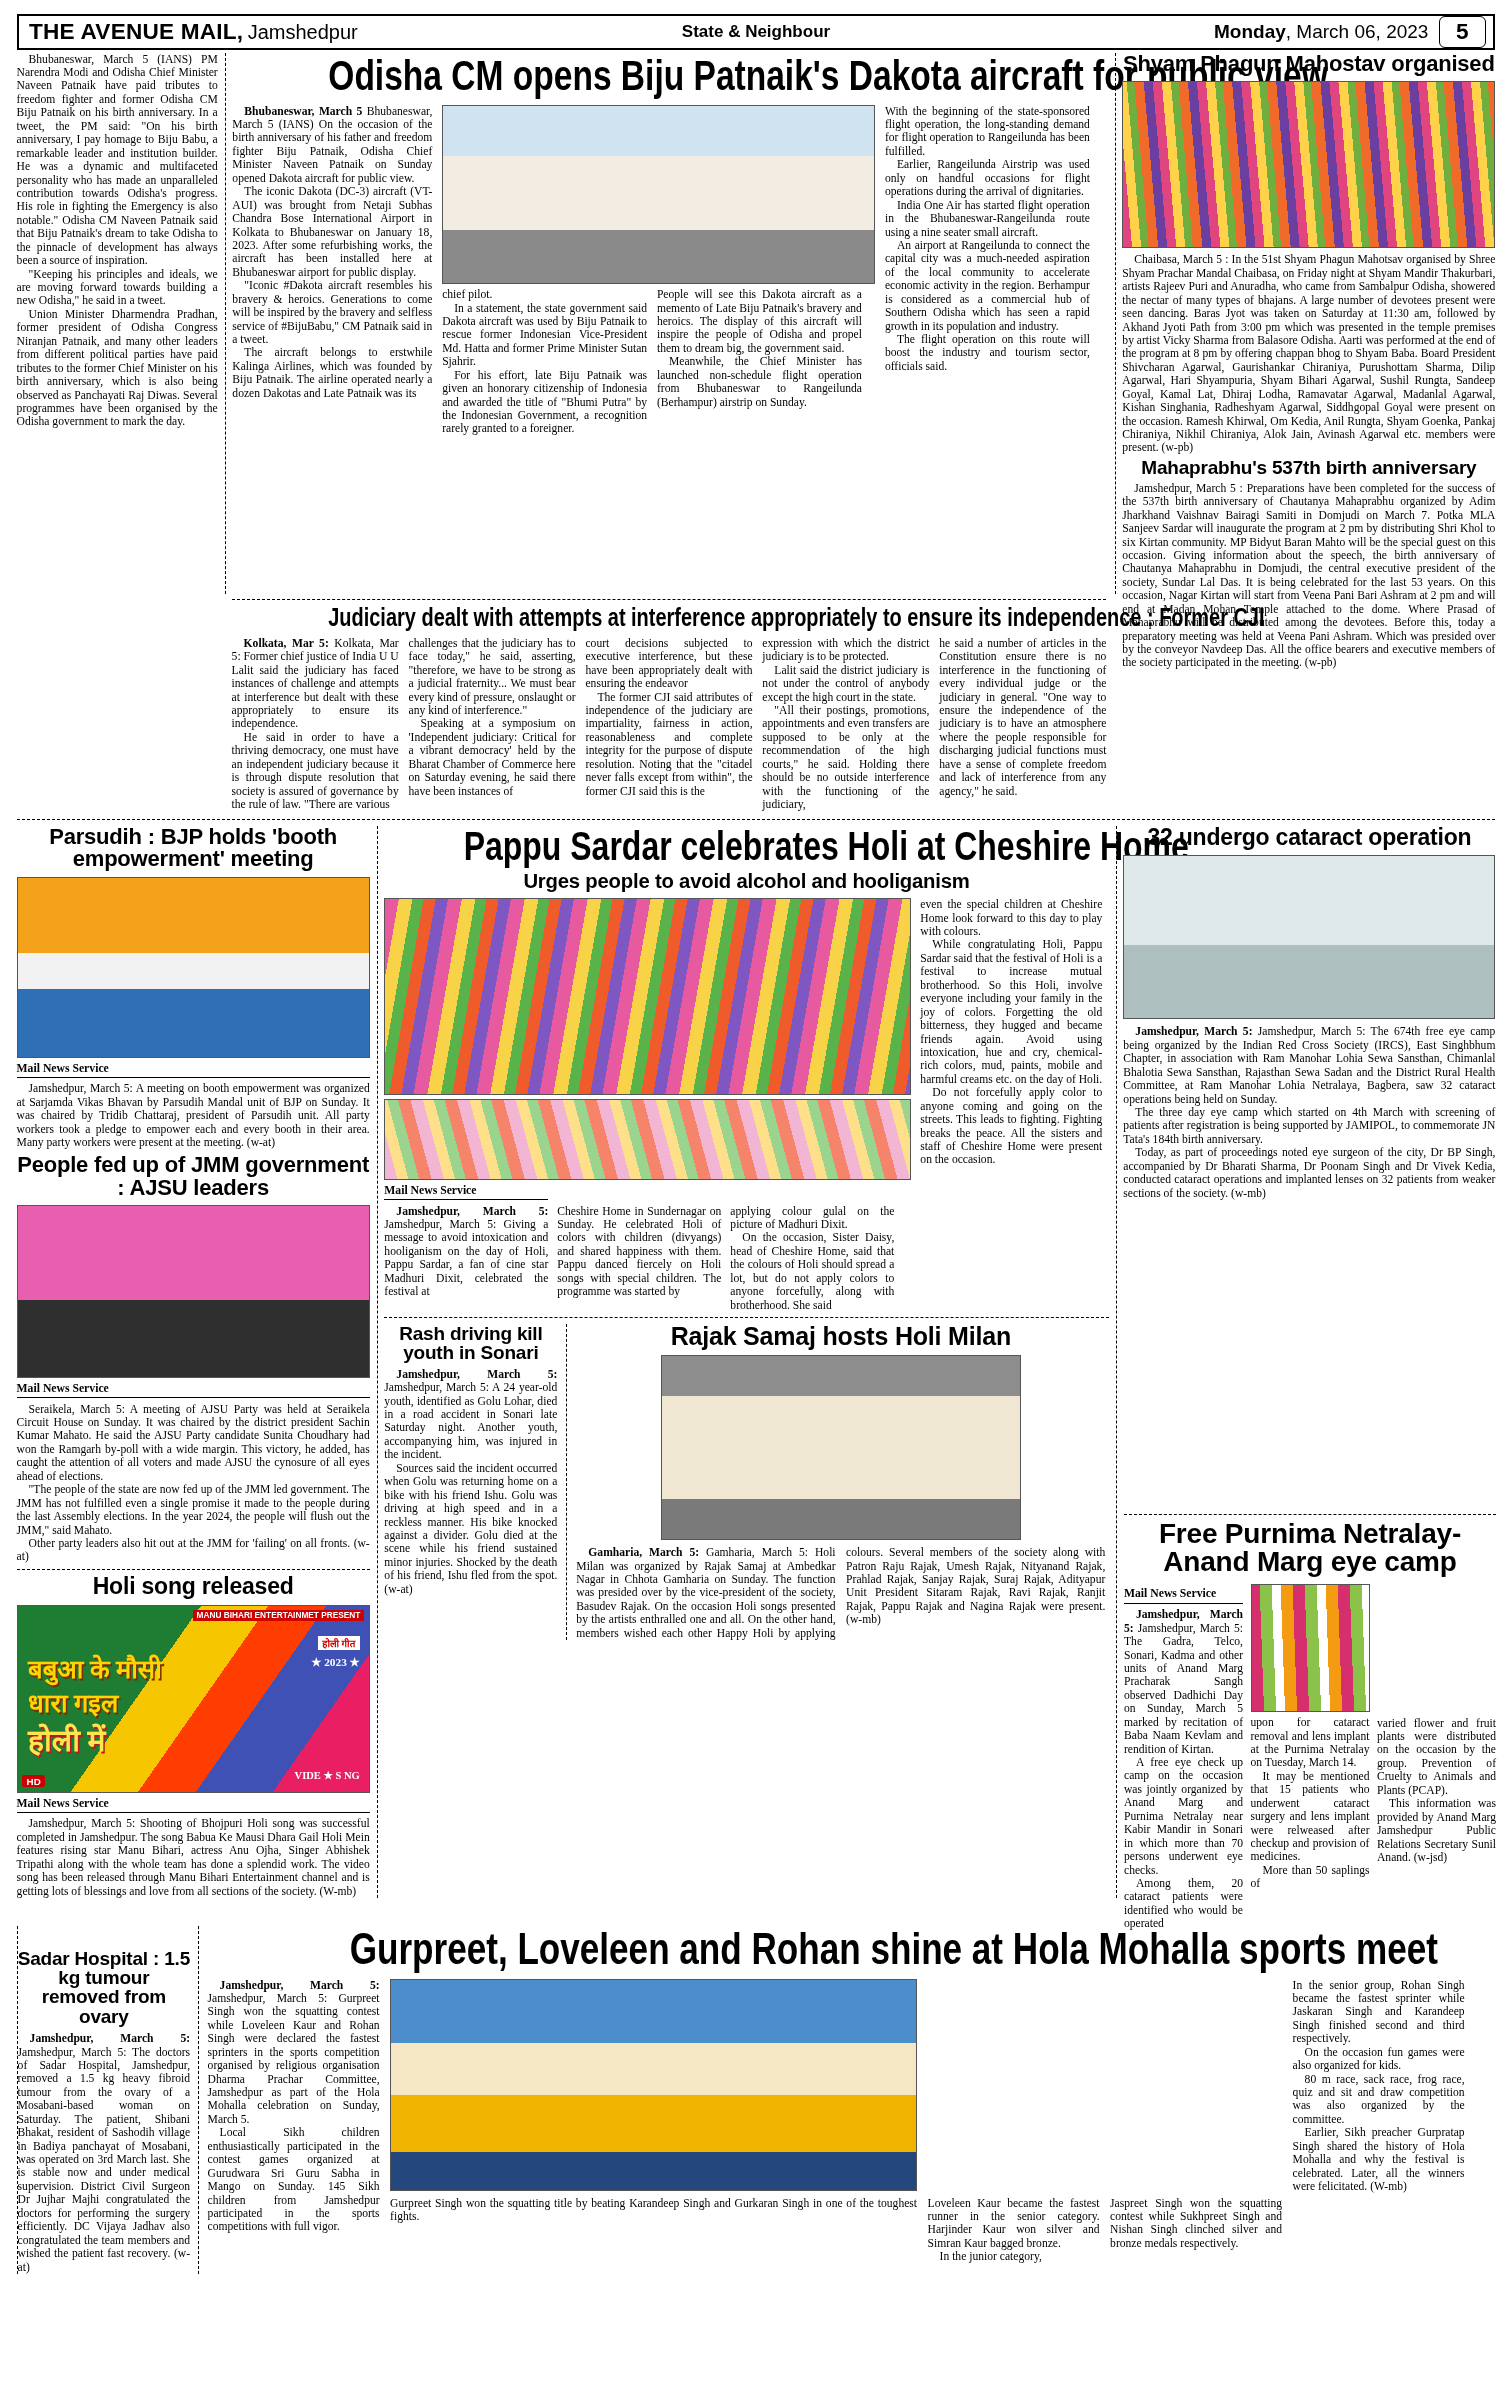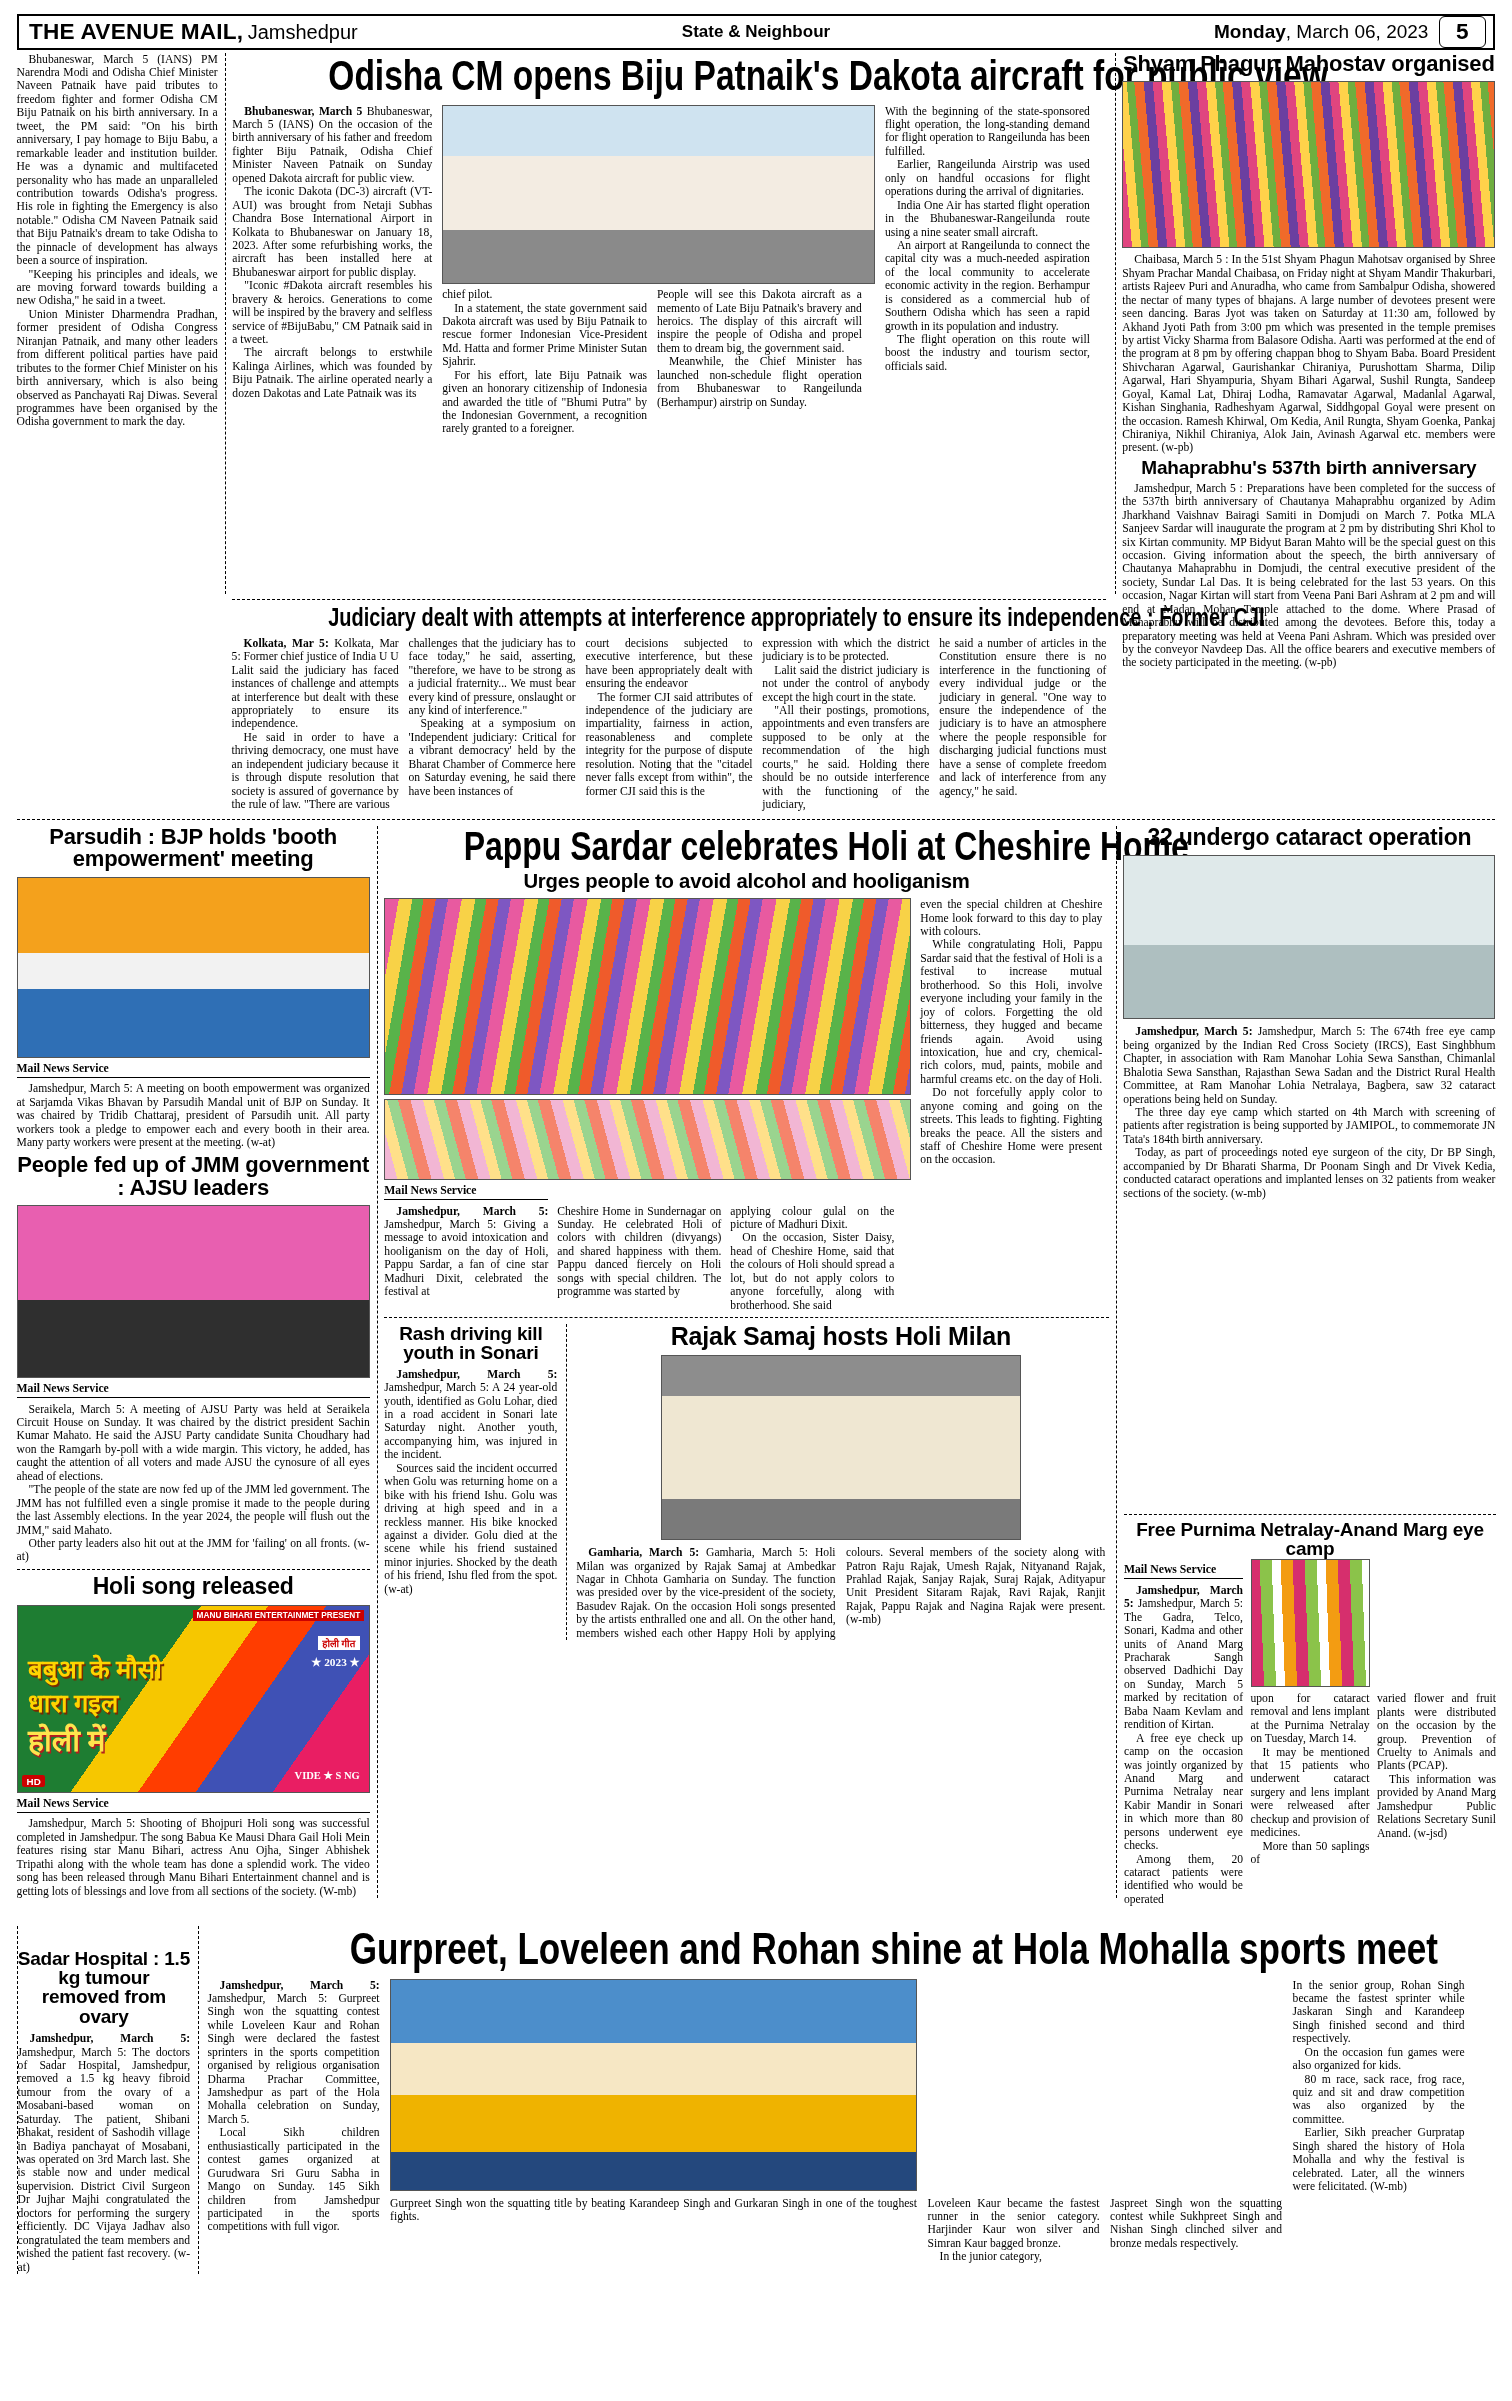--- a/index.html
+++ b/index.html
@@ -327,27 +327,27 @@
           <p class="first"><span class="lede">Jamshedpur, March 5: </span><span>Jamshedpur, March 5: The 674th free eye camp being organized by the Indian Red Cross Society (IRCS), East Singhbhum Chapter, in association with Ram Manohar Lohia Sewa Sansthan, Chimanlal Bhalotia Sewa Sansthan, Rajasthan Sewa Sadan and the District Rural Health Committee, at Ram Manohar Lohia Netralaya, Bagbera, saw 32 cataract operations being held on Sunday.</span></p>
           <p>The three day eye camp which started on 4th March with screening of patients after registration is being supported by JAMIPOL, to commemorate JN Tata's 184th birth anniversary.</p>
           <p>Today, as part of proceedings noted eye surgeon of the city, Dr BP Singh, accompanied by Dr Bharati Sharma, Dr Poonam Singh and Dr Vivek Kedia, conducted cataract operations and implanted lenses on 32 patients from weaker sections of the society. (w-mb)</p>
         </div>
       </div>
     </div>
   </div>
 
   <div style="position:absolute;left:1124px;top:1514px;width:372px;">
     <div class="dashed-h" style="margin:0 0 4.5px 0;"></div>
-    <div class="hl" style="font-size:19px;margin-bottom:1px;">Free Purnima Netralay-Anand Marg eye camp</div>
+    <div class="hl" style="font-size:28px;margin-bottom:7px;">Free Purnima Netralay-Anand Marg eye camp</div>
     <div style="display:flex;gap:7.5px;">
       <div style="width:119px;">
         <div class="mns">Mail News Service</div>
         <div class="body">
           <p class="first"><span class="lede">Jamshedpur, March 5: </span><span>Jamshedpur, March 5: The Gadra, Telco, Sonari, Kadma and other units of Anand Marg Pracharak Sangh observed Dadhichi Day on Sunday, March 5 marked by recitation of Baba Naam Kevlam and rendition of Kirtan.</span></p>
-          <p>A free eye check up camp on the occasion was jointly organized by Anand Marg and Purnima Netralay near Kabir Mandir in Sonari in which more than 80 persons underwent eye checks.</p>
+          <p>A free eye check up camp on the occasion was jointly organized by Anand Marg and Purnima Netralay near Kabir Mandir in Sonari in which more than 70 persons underwent eye checks.</p>
           <p>Among them, 20 cataract patients were identified who would be operated</p>
         </div>
       </div>
       <div style="width:119px;">
         <div class="photo ph-eyecamp" style="height:128px;"></div>
         <div class="body" style="margin-top:4.5px;">
           <p style="text-indent:0;">upon for cataract removal and lens implant at the Purnima Netralay on Tuesday, March 14.</p>
           <p>It may be mentioned that 15 patients who underwent cataract surgery and lens implant were relweased after checkup and provision of medicines.</p>
           <p>More than 50 saplings of</p>
         </div>

